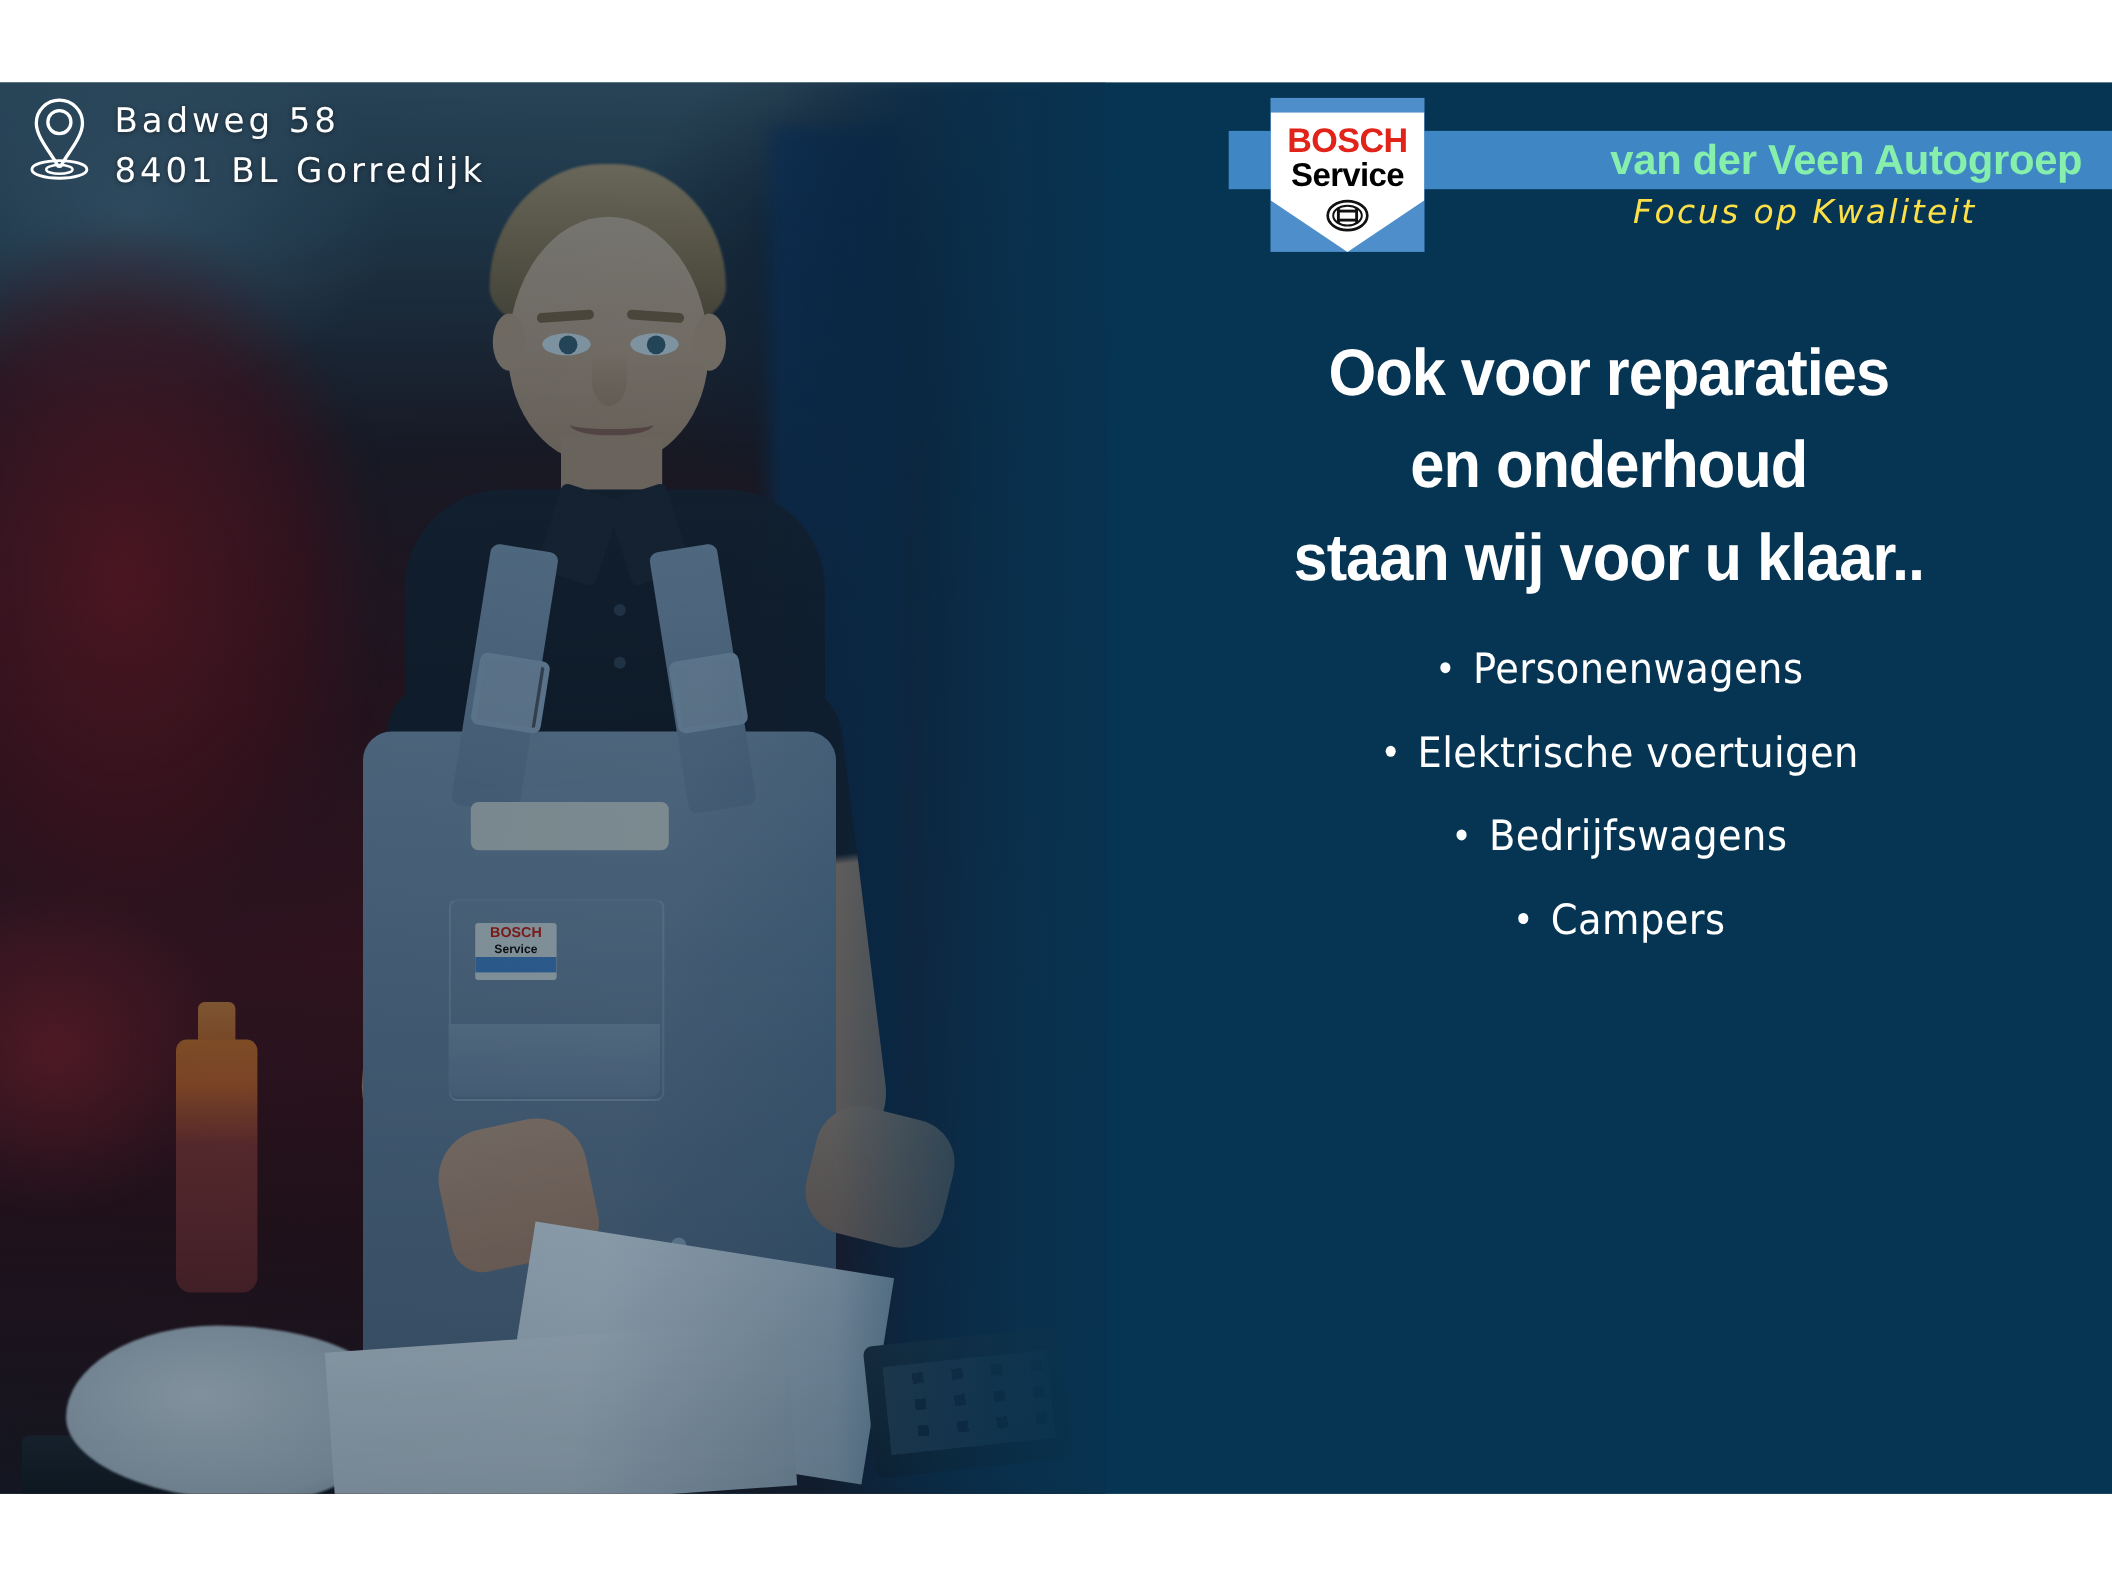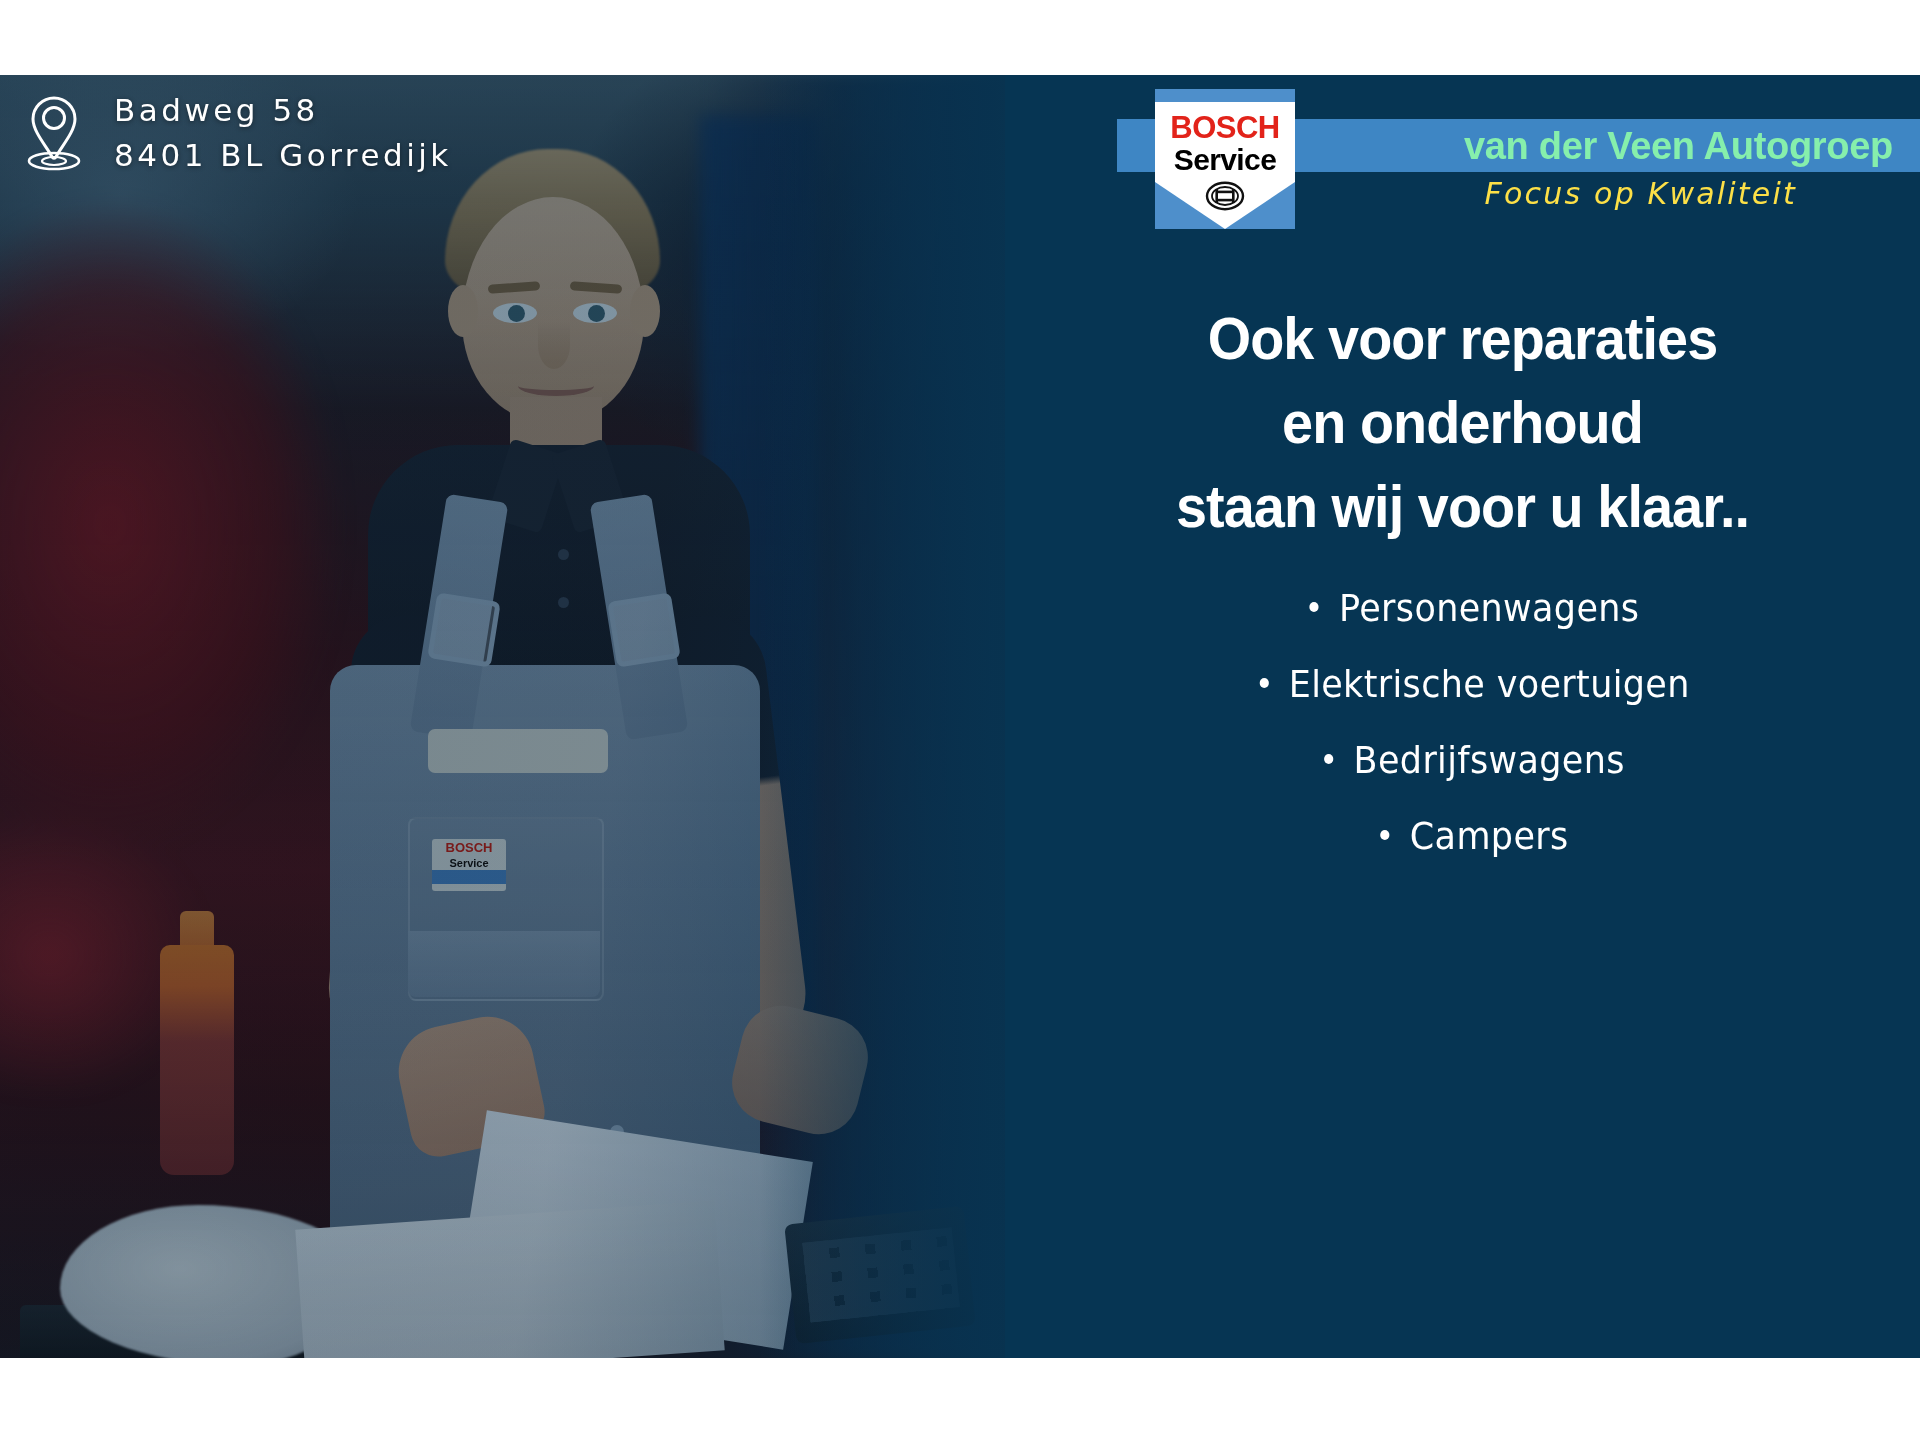--- a/index.html
+++ b/index.html
@@ -195,22 +195,22 @@
   #photo-fade {
     left: 760px; top: 0; width: 245px; height: 1283px;
     background: linear-gradient(90deg, rgba(8,51,80,0) 0%, rgba(8,51,80,.55) 55%, rgba(8,51,80,.95) 100%);
   }
 
   
   #address {
     position: absolute;
     left: 26px; top: 13px;
     display: flex;
-    align-items: center;
-    gap: 32px;
+    align-items: flex-start;
+    gap: 22px;
     z-index: 20;
   }
   #pin-icon { width: 56px; height: 76px; flex: 0 0 auto; }
   #address-lines {
     color: #ffffff;
     font-family: "DejaVu Sans", sans-serif;
     font-size: 31px;
     letter-spacing: 3.5px;
     line-height: 45px;
     text-shadow: 0 1px 5px rgba(0,0,0,.45);

